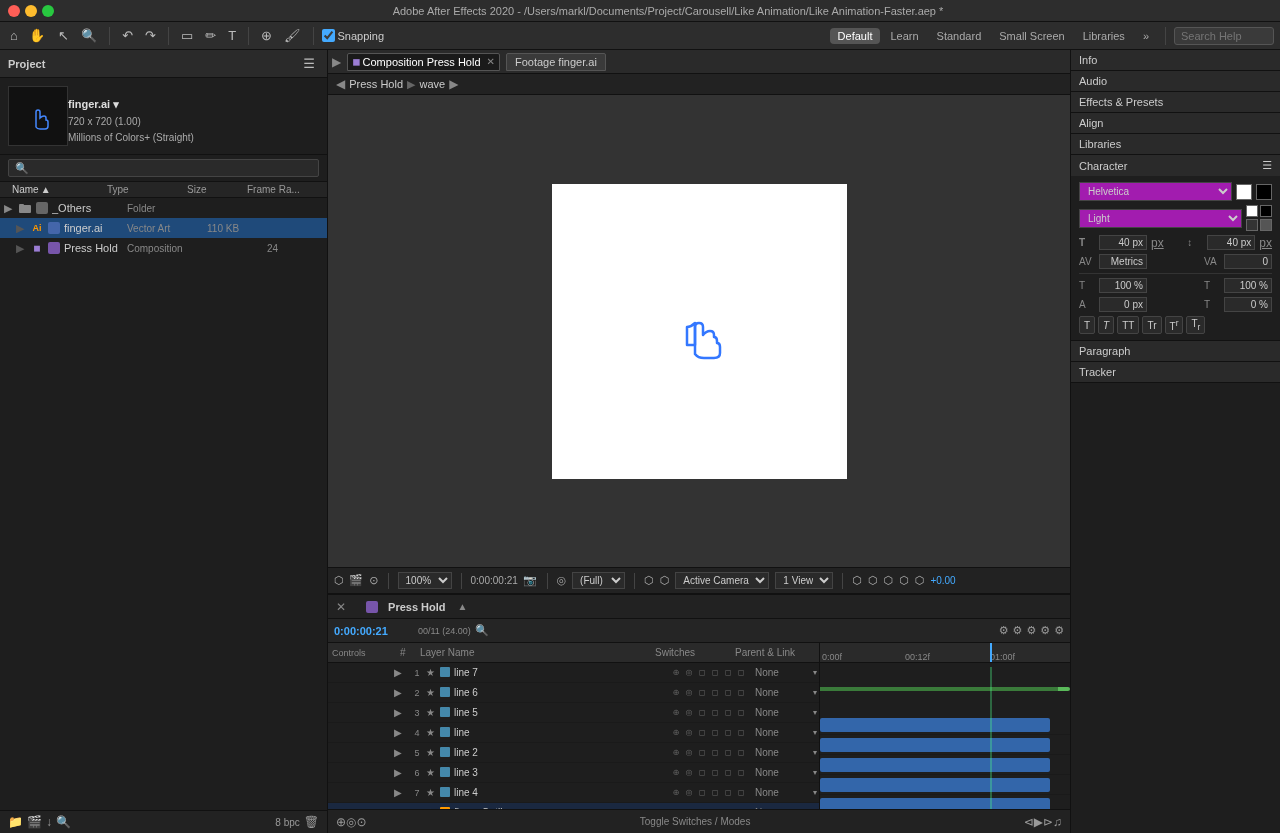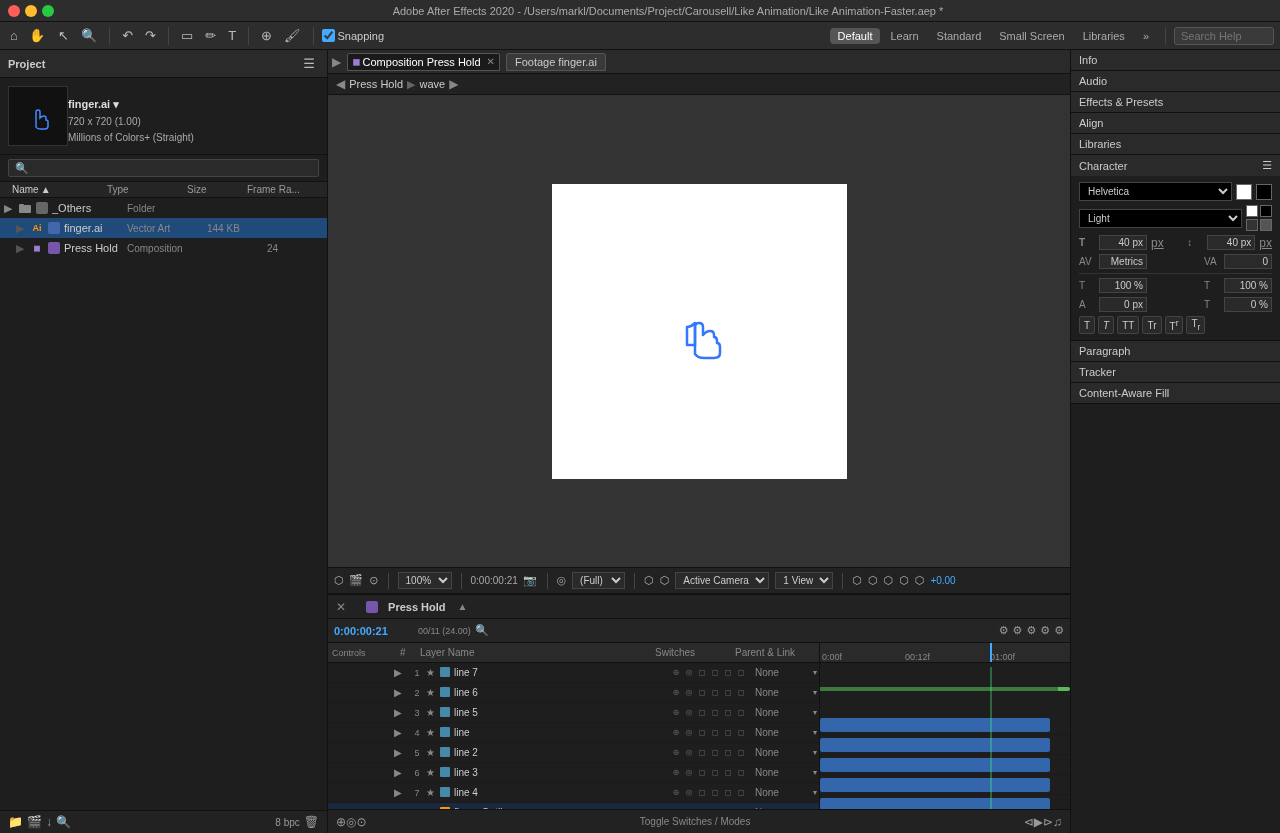--- a/index.html
+++ b/index.html
@@ -129,21 +129,21 @@
     .bar-blue { background: #3366aa; }
 
     
     .right-panel { width: 210px; min-width: 210px; background: #1e1e1e; border-left: 1px solid #111; display: flex; flex-direction: column; overflow-y: auto; }
     .rp-section { border-bottom: 1px solid #111; }
     .rp-section-title { background: #2a2a2a; padding: 4px 8px; font-size: 11px; color: #ccc; cursor: pointer; display: flex; align-items: center; justify-content: space-between; }
     .rp-section-content { padding: 6px 8px; }
 
     
     .char-row { display: flex; align-items: center; gap: 4px; margin-bottom: 4px; }
-    .char-select { background: #000000; border: 1px solid #444; color: #ccc; font-size: 10px; padding: 2px 4px; flex: 1; }
+    .char-select { background: #a21caf; border: 1px solid #444; color: #ccc; font-size: 10px; padding: 2px 4px; flex: 1; }
     .char-swatch { width: 16px; height: 16px; background: #fff; border: 1px solid #666; flex-shrink: 0; }
     .char-input { background: #2a2a2a; border: 1px solid #444; color: #ccc; font-size: 10px; padding: 1px 3px; width: 48px; text-align: right; }
     .char-label { color: #888; font-size: 10px; width: 16px; flex-shrink: 0; }
     .char-unit { color: #888; font-size: 12px; text-decoration: underline; }
     .text-style-row { display: flex; gap: 3px; flex-wrap: wrap; margin-top: 4px; }
     .ts-btn { background: #2a2a2a; border: 1px solid #444; color: #ccc; font-size: 10px; padding: 1px 4px; cursor: pointer; border-radius: 2px; }
 
     
     .timeline-bottom { background: #222; height: 24px; display: flex; align-items: center; padding: 0 8px; border-top: 1px solid #111; font-size: 10px; color: #888; }
 
@@ -253,21 +253,21 @@
         <span class="file-frame"></span>
         <div style="width:16px"></div>
       </div>
 
       <div class="file-row selected" style="padding-left:16px">
         <div class="lr-expand" style="color:#555">▶</div>
         <div class="file-icon ai-icon" style="font-size:9px;font-weight:bold;color:#f90">Ai</div>
         <div class="icon-box icon-blue" style="margin-right:4px"></div>
         <span class="file-name">finger.ai</span>
         <span class="file-type">Vector Art</span>
-        <span class="file-size">144 KB</span>
+        <span class="file-size">110 KB</span>
         <span class="file-frame"></span>
         <div style="width:16px"></div>
       </div>
 
       <div class="file-row" style="padding-left:16px">
         <div class="lr-expand" style="color:#555">▶</div>
         <div class="file-icon comp-icon" style="font-size:9px;color:#9b7dd4">◼</div>
         <div class="icon-box icon-purple" style="margin-right:4px"></div>
         <span class="file-name">Press Hold</span>
         <span class="file-type">Composition</span>
@@ -778,20 +778,15 @@
         <span>Paragraph</span>
       </div>
     </div>
 
     <div class="rp-section">
       <div class="rp-section-title">
         <span>Tracker</span>
       </div>
     </div>
 
-    <div class="rp-section">
-      <div class="rp-section-title">
-        <span>Content-Aware Fill</span>
-      </div>
-    </div>
   </div>
 
 </div>
 
 </body></html>

